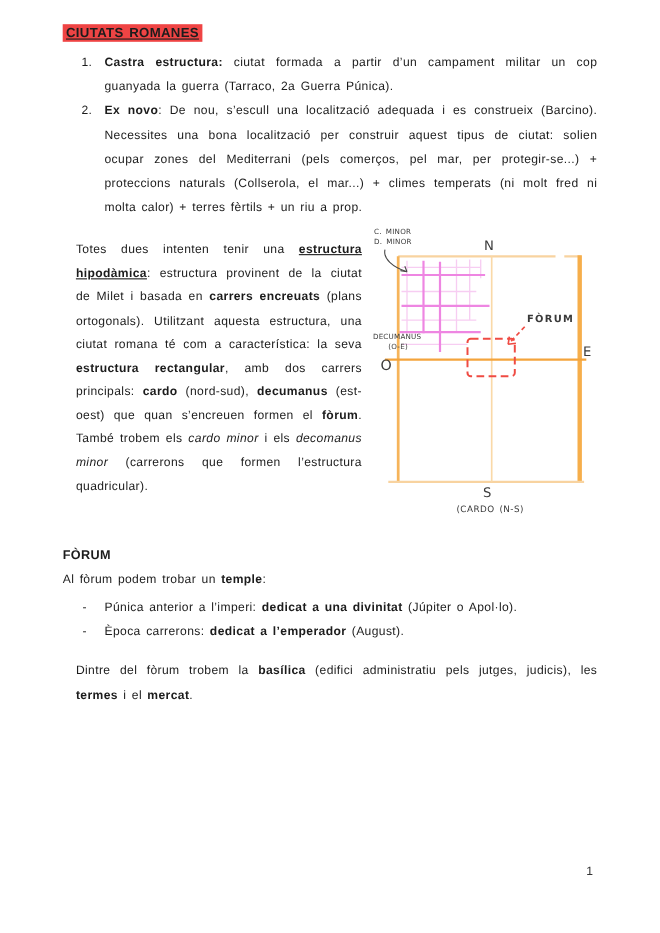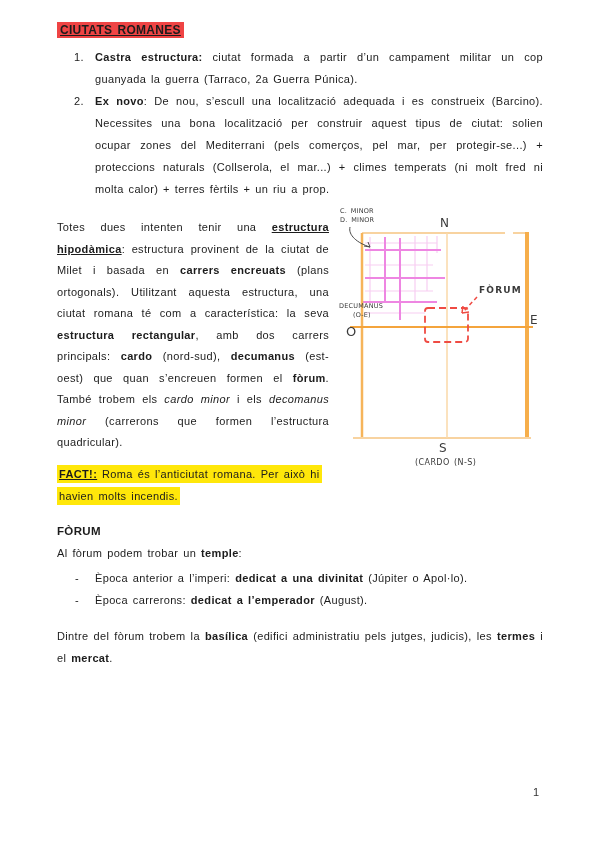--- a/index.html
+++ b/index.html
@@ -15,32 +15,32 @@
   .bodytext{font-size:11px;letter-spacing:0.35px;word-spacing:1.5px;}
   .intro{margin:21px 0 0 0;line-height:15px;}
   .list{margin-top:8px;}
   .li{position:relative;padding-left:38px;text-align:justify;line-height:22px;margin:0;}
   .num{position:absolute;left:17px;}
   b{font-weight:700;}
   .bu{font-weight:700;text-decoration:underline;}
   .it{font-style:italic;}
   .flowwrap{margin-top:17px;}
   .diagram{float:right;width:225px;height:278px;margin:-14px -19px 0 8px;position:relative;}
-  .para{margin:0;text-align:justify;line-height:21.5px;}
+  .para{margin:12px;text-align:justify;line-height:21.5px;}
   .fact{margin:9px 0 0 0;line-height:22px;text-align:left;}
   .hl{background:#ffe70a;padding:3px 2px;-webkit-box-decoration-break:clone;
       box-decoration-break:clone;}
   .fact-label{font-weight:700;text-decoration:underline;}
   .clear{clear:both;}
   .forum-h{margin:17px 0 0 0;font-weight:700;font-size:11.5px;line-height:15px;}
   .line{margin:4px 0 0 0;line-height:21px;}
   .bullets{margin-top:3px;}
   .bl{position:relative;padding-left:38px;line-height:22px;}
   .dash{position:absolute;left:18px;}
-  .basilica{margin:14px 0 0 0;text-align:justify;line-height:22px;}
+  .basilica{margin:14px 0 0 12px;text-align:justify;line-height:22px;}
   .fact2{margin:14px 0 0 0;line-height:22px;}
   .pagenum{position:absolute;left:533px;top:786px;font-size:11px;color:#333;}
   .diagram svg{position:absolute;inset:0;}
   .diagram text{font-family:"DejaVu Sans",sans-serif;fill:#3a3a3a;}
   .hand{font-size:12px;}
   .hand-sm{font-size:6.5px;letter-spacing:0.2px;}
   .hand-md{font-size:8px;letter-spacing:0.4px;}
   .red-lbl{fill:#ef4b43;font-size:9px;letter-spacing:1.2px;font-weight:700;}
 </style>
 </head>
@@ -114,33 +114,32 @@
           <text class="hand" x="102" y="249">S</text>
           <text class="hand-md" x="78" y="262">(CARDO (N-S)</text>
           <text class="hand-sm" x="2" y="105">DECUMANUS</text>
           <text class="hand-sm" x="16" y="114">(O-E)</text>
           <text class="red-lbl" x="142" y="90">FÒRUM</text>
         </svg>
       </div>
 
       <p class="para"><span>Totes dues intenten tenir una </span><span class="bu">estructura hipodàmica</span><span>: estructura provinent de la ciutat de Milet i basada en </span><b>carrers encreuats</b><span> (plans ortogonals). Utilitzant aquesta estructura, una ciutat romana té com a característica: la seva </span><b>estructura rectangular</b><span>, amb dos carrers principals: </span><b>cardo</b><span> (nord-sud), </span><b>decumanus</b><span> (est-oest) que quan s’encreuen formen el </span><b>fòrum</b><span>. També trobem els </span><span class="it">cardo minor</span><span> i els </span><span class="it">decomanus minor</span><span> (carrerons que formen l’estructura quadricular).</span></p>
 
-      <p class="fact"><span class="hl"><span class="fact-label">FACT!:</span><span> Roma és l’anticiutat romana. Per això hi havien molts incendis.</span></span></p>
 
       <div class="clear"></div>
     </div>
 
     <p class="forum-h">FÒRUM</p>
 
     <p class="line"><span>Al fòrum podem trobar un </span><b>temple</b><span>:</span></p>
 
     <div class="bullets">
       <div class="bl">
         <span class="dash">-</span>
-        <span>Època anterior a l’imperi: </span><b>dedicat a una divinitat</b><span> (Júpiter o Apol·lo).</span>
+        <span>Púnica anterior a l’imperi: </span><b>dedicat a una divinitat</b><span> (Júpiter o Apol·lo).</span>
       </div>
       <div class="bl">
         <span class="dash">-</span>
         <span>Època carrerons: </span><b>dedicat a l’emperador</b><span> (August).</span>
       </div>
     </div>
 
     <p class="basilica"><span>Dintre del fòrum trobem la </span><b>basílica</b><span> (edifici administratiu pels jutges, judicis), les </span><b>termes</b><span> i el </span><b>mercat</b><span>.</span></p>
 
 

